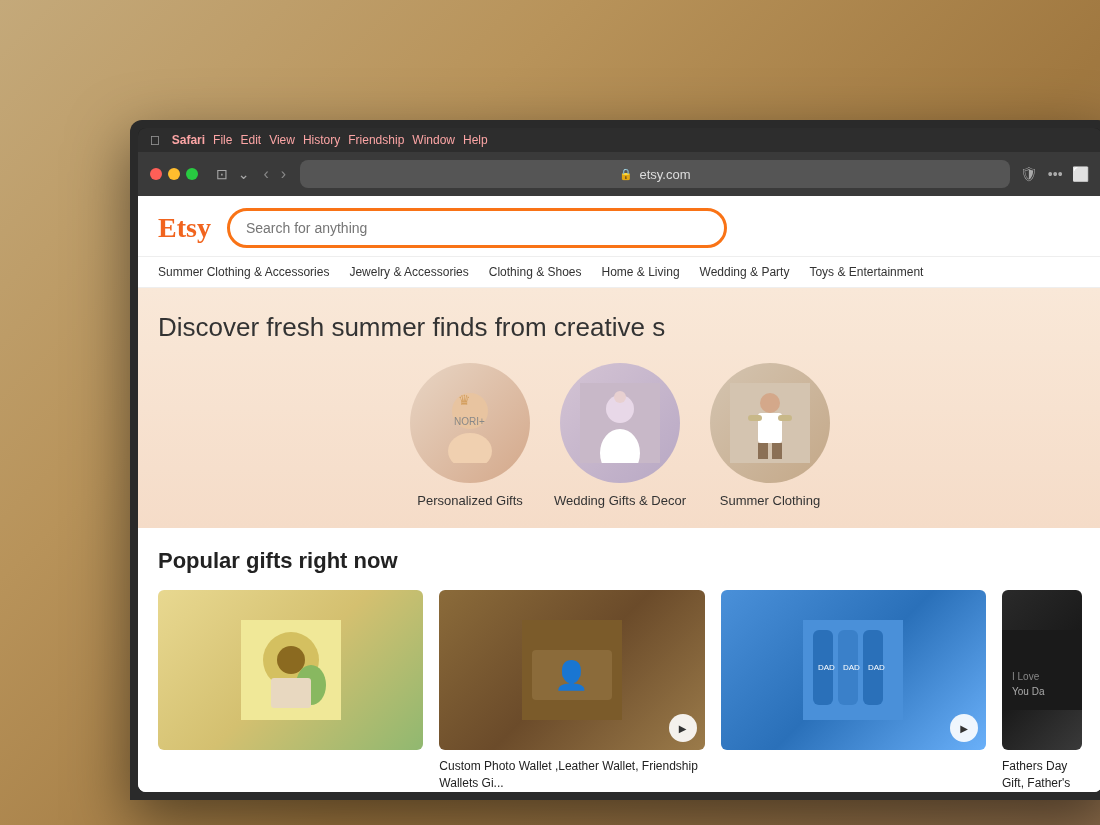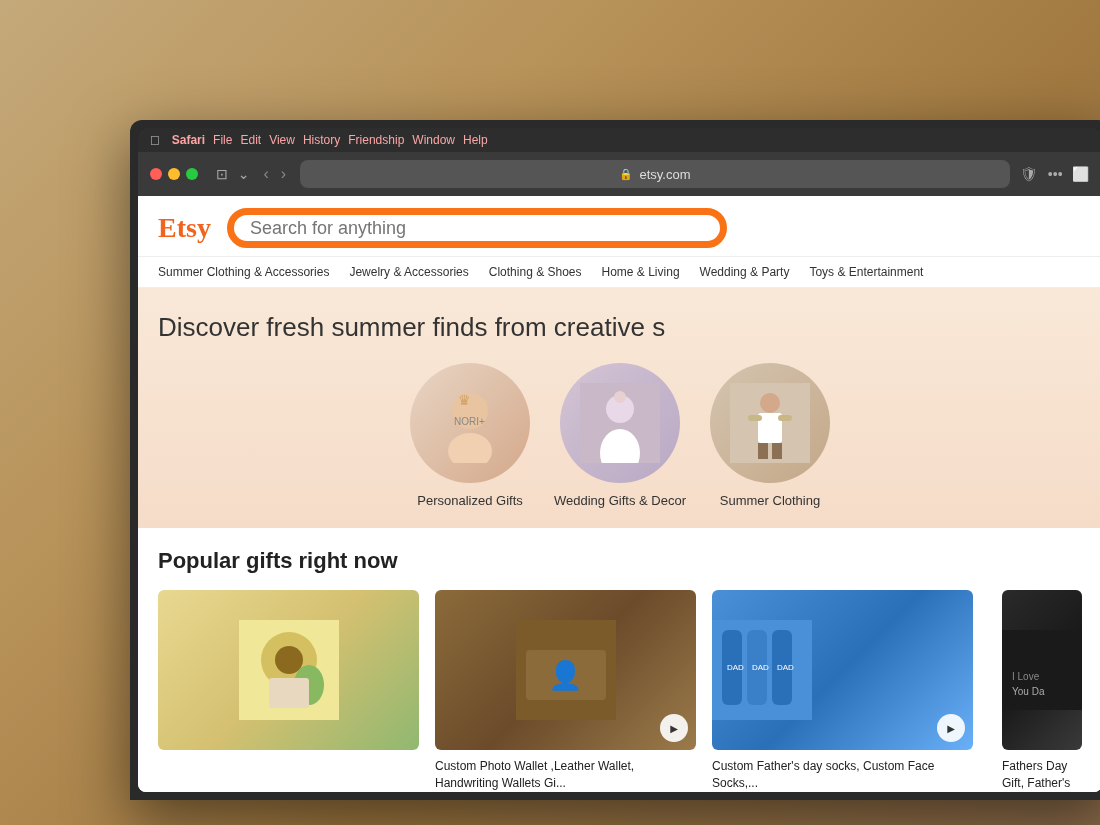--- a/index.html
+++ b/index.html
@@ -160,24 +160,24 @@
     .etsy-logo {
       color: #F1641E;
       font-size: 28px;
       font-weight: 700;
       font-family: Georgia, serif;
     }
 
     .etsy-search {
       flex: 1;
       height: 40px;
-      border: 7px solid #f97316;
+      border: 3px solid #f97316;
       border-radius: 24px;
       padding: 0 16px;
-      font-size: 18px;
+      font-size: 14px;
       color: #666;
       outline: none;
       max-width: 500px;
     }
 
     
     .etsy-nav {
       background: #fff;
       padding: 8px 20px;
       display: flex;
@@ -322,21 +322,21 @@
       display: flex;
       align-items: center;
       justify-content: center;
       font-size: 50px;
     }
 
     .product-img-socks {
       background: linear-gradient(135deg, #4a90d9, #2a70b9, #6aB0f9);
       display: flex;
       align-items: center;
-      justify-content: flex-start;
+      justify-content: center;
       font-size: 50px;
     }
 
     .product-img-dark {
       background: linear-gradient(135deg, #2a2a2a, #1a1a1a, #3a3a3a);
       display: flex;
       align-items: center;
       justify-content: center;
       font-size: 50px;
     }
@@ -359,21 +359,20 @@
     .product-title {
       font-size: 12px;
       color: #222;
       line-height: 1.4;
       margin-bottom: 4px;
     }
 
     
     .partial-right {
       overflow: hidden;
-      margin-left: 13px;
     }
   </style>
 </head>
 <body>
 
 <div class="bg-scene"></div>
 
 <div class="laptop-frame">
   <div class="screen-bezel">
 
@@ -497,38 +496,37 @@
 
           <div class="product-card">
             <div class="product-image product-img-wallet" style="position:relative;">
               <svg width="100" height="100" viewBox="0 0 100 100">
                 <rect width="100" height="100" fill="#7B5B2A"></rect>
                 <rect x="10" y="30" width="80" height="50" fill="#8B6B3A" rx="4"></rect>
                 <text x="50" y="65" text-anchor="middle" font-size="28" fill="#6B4B2A">👤</text>
               </svg>
               <div class="play-btn">▶</div>
             </div>
-            <div class="product-title">Custom Photo Wallet ,Leather Wallet, Handwriting Wallets Gi...</div>
+            <div class="product-title">Custom Photo Wallet ,Leather Wallet, Friendship Wallets Gi...</div>
 
           </div>
 
           <div class="product-card">
             <div class="product-image product-img-socks" style="position:relative;">
               <svg width="100" height="100" viewBox="0 0 100 100">
                 <rect width="100" height="100" fill="#4a90d9"></rect>
                 <rect x="10" y="10" width="20" height="75" fill="#2a70b9" rx="6"></rect>
                 <rect x="35" y="10" width="20" height="75" fill="#3a80c9" rx="6"></rect>
                 <rect x="60" y="10" width="20" height="75" fill="#2a70b9" rx="6"></rect>
                 <text x="15" y="50" font-size="8" fill="white">DAD</text>
                 <text x="40" y="50" font-size="8" fill="white">DAD</text>
                 <text x="65" y="50" font-size="8" fill="white">DAD</text>
               </svg>
               <div class="play-btn">▶</div>
             </div>
-            <div class="product-title">Custom Father's day socks, Custom Face Socks,...</div>
 
           </div>
 
           <div class="product-card partial-right" style="max-width:80px;">
             <div class="product-image product-img-dark">
               <svg width="80" height="80" viewBox="0 0 80 80">
                 <rect width="80" height="80" fill="#1a1a1a"></rect>
                 <text x="10" y="50" font-size="10" fill="#888">I Love</text>
                 <text x="10" y="65" font-size="10" fill="#aaa">You Da</text>
               </svg>

